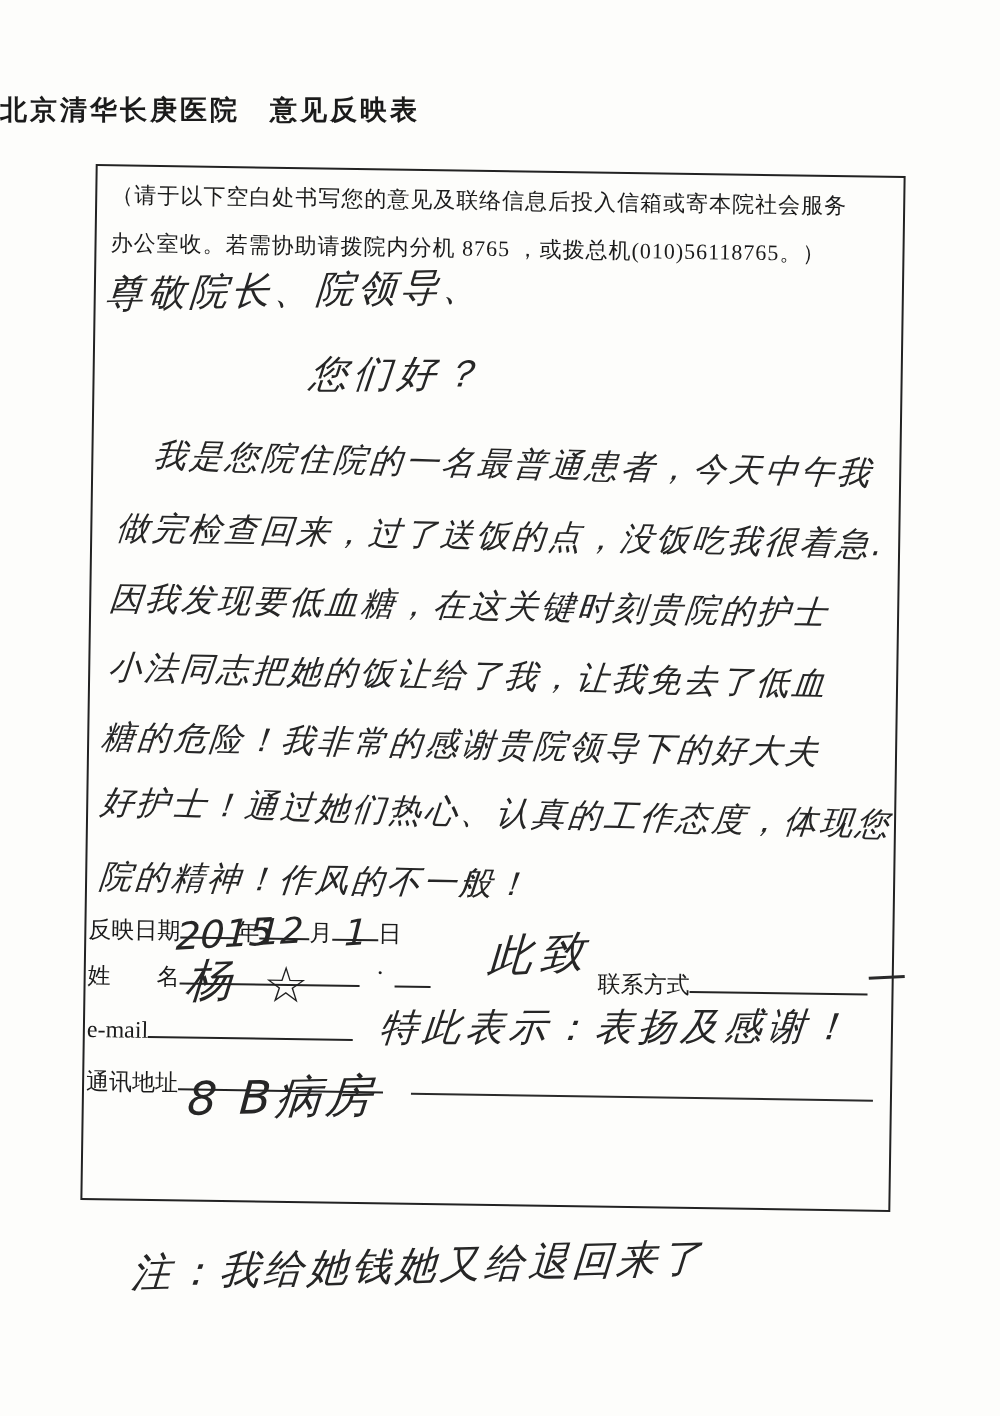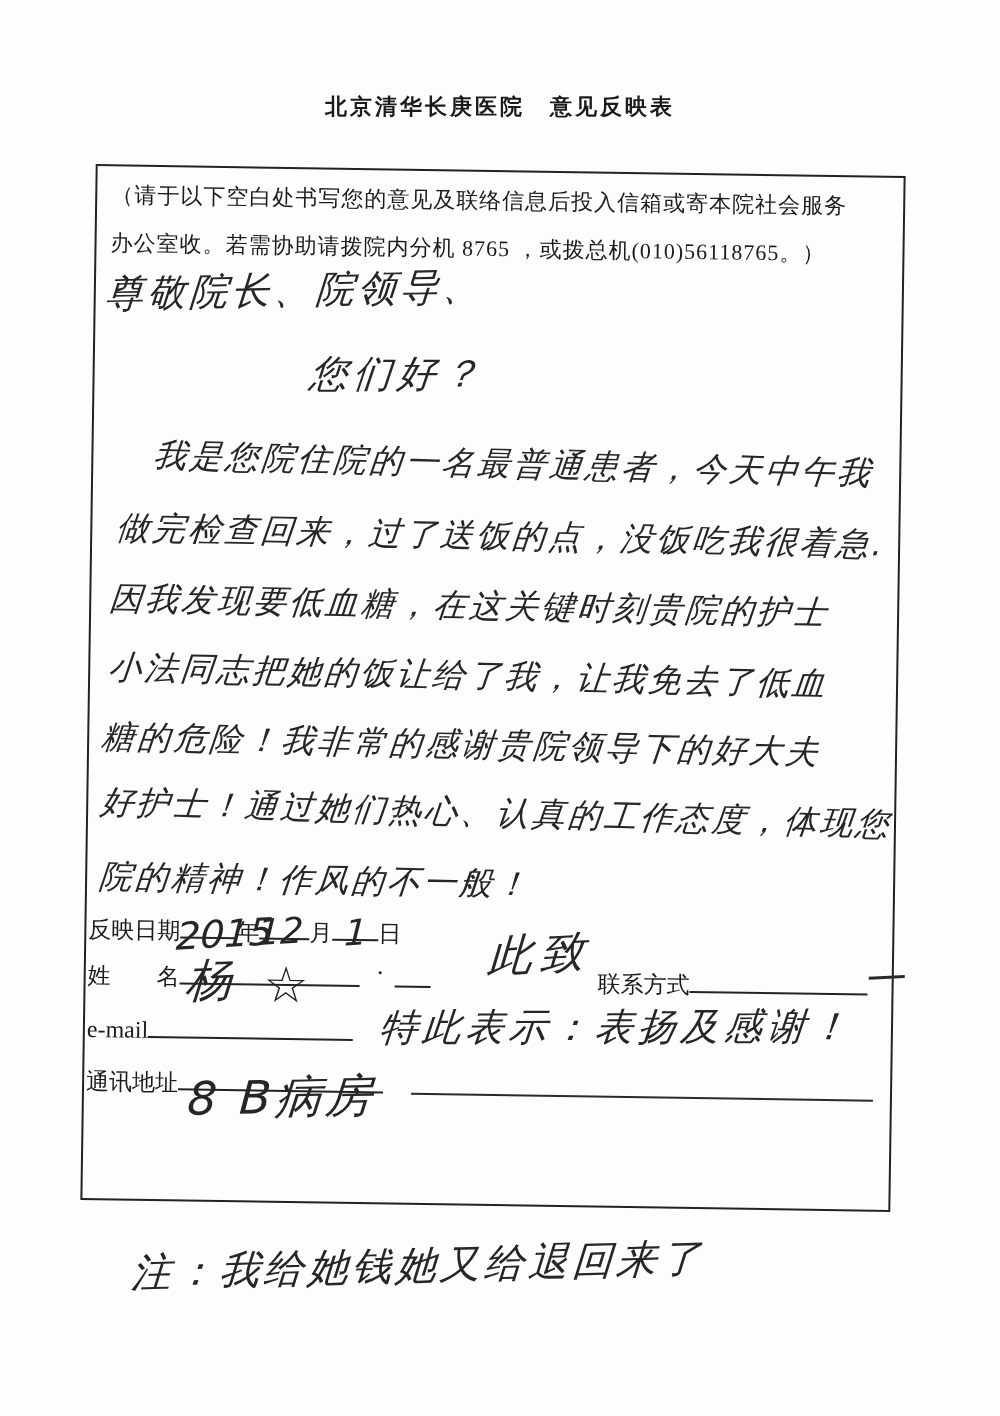--- a/index.html
+++ b/index.html
@@ -1,22 +1,22 @@
 <!DOCTYPE html>
 <html><head>
 <meta charset="utf-8">
 <style>
   html,body{margin:0;padding:0;background:#ffffff;}
   .sheet{
     position:relative;width:1000px;height:1416px;background:#fdfdfb;
     overflow:hidden;font-family:"Liberation Serif",serif;color:#1b1b1b;
   }
   .page-title{
-    position:absolute;top:92px;left:0;width:100%;text-align:center;
-    font-size:22px;font-weight:bold;letter-spacing:3px;
+    position:absolute;top:92px;left:0;width:100%;
+    font-size:27px;font-weight:bold;letter-spacing:3px;
   }
   .form-box{
     position:absolute;left:88px;top:170px;width:806px;height:1032px;
     border:2px solid #222;transform:rotate(0.85deg);background:transparent;
   }
   .printed{font-family:"Liberation Serif",serif;}
   .instr{position:absolute;left:14px;font-size:22px;letter-spacing:1px;white-space:nowrap;}
   .instr1{top:14px;}
   .instr2{top:62px;}
   .hand{

